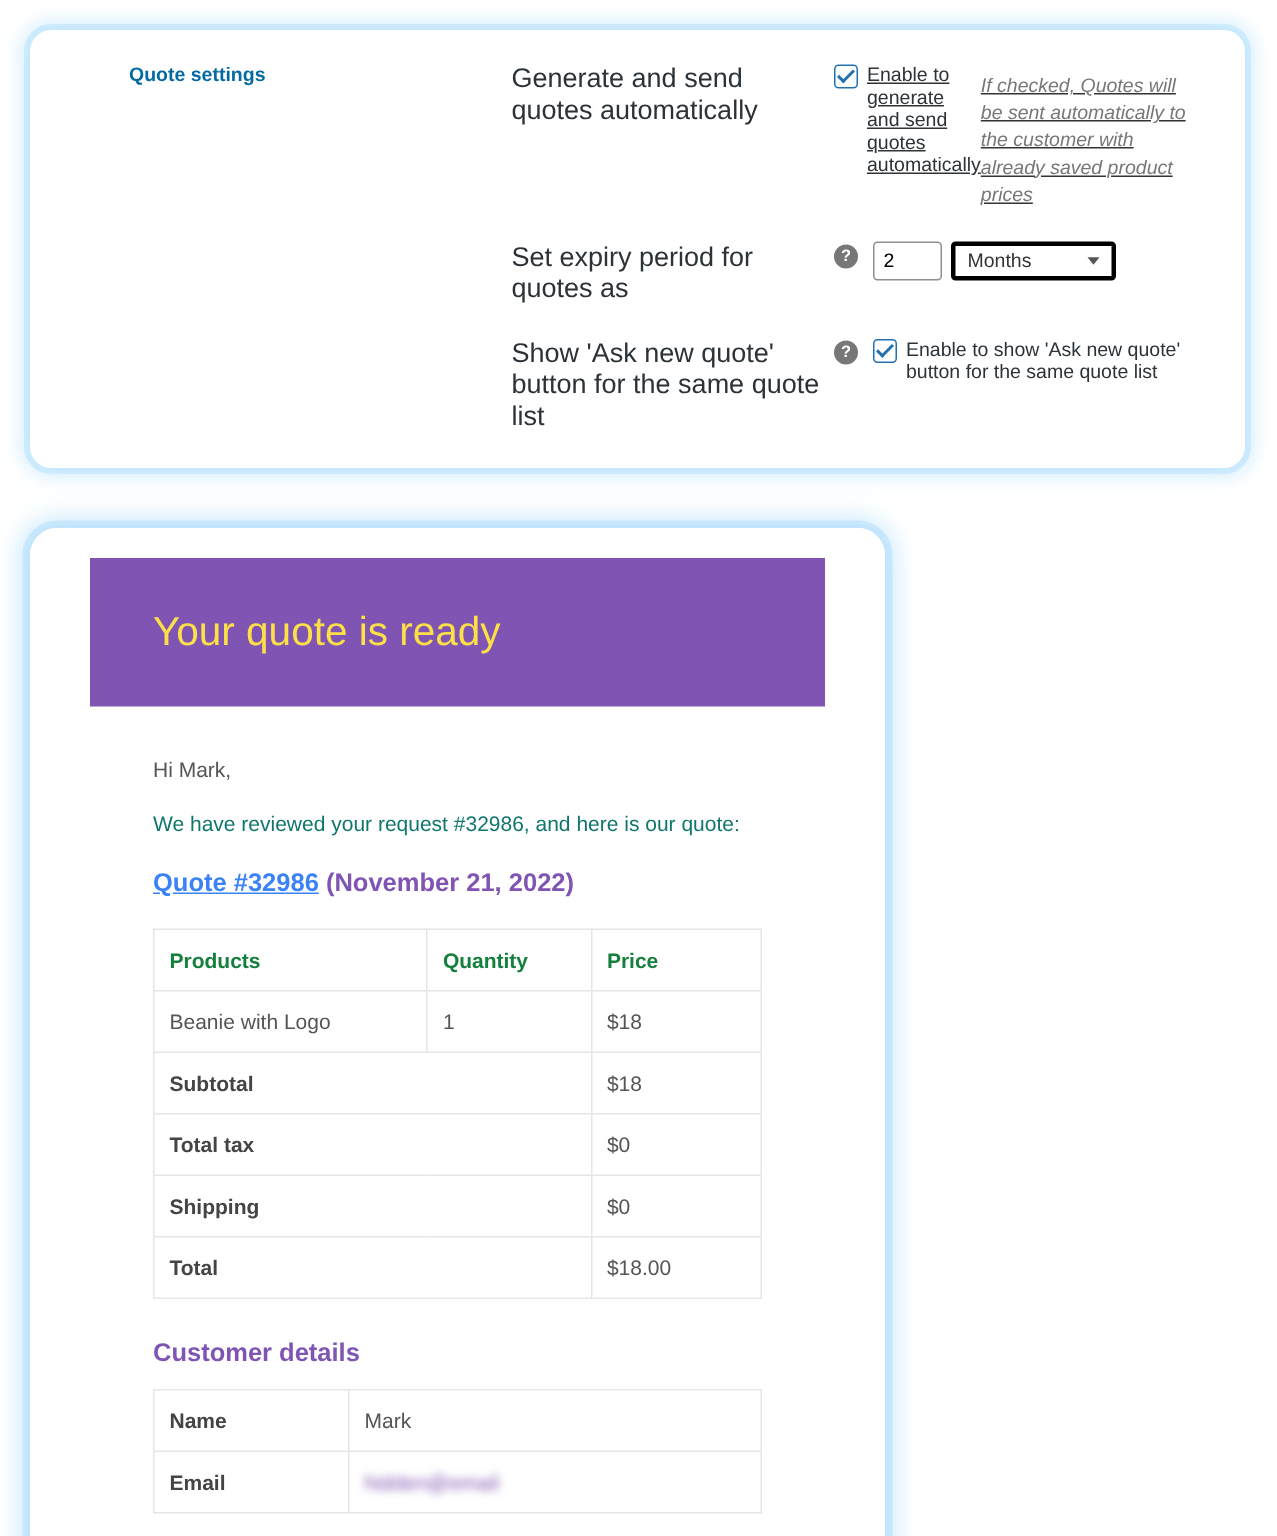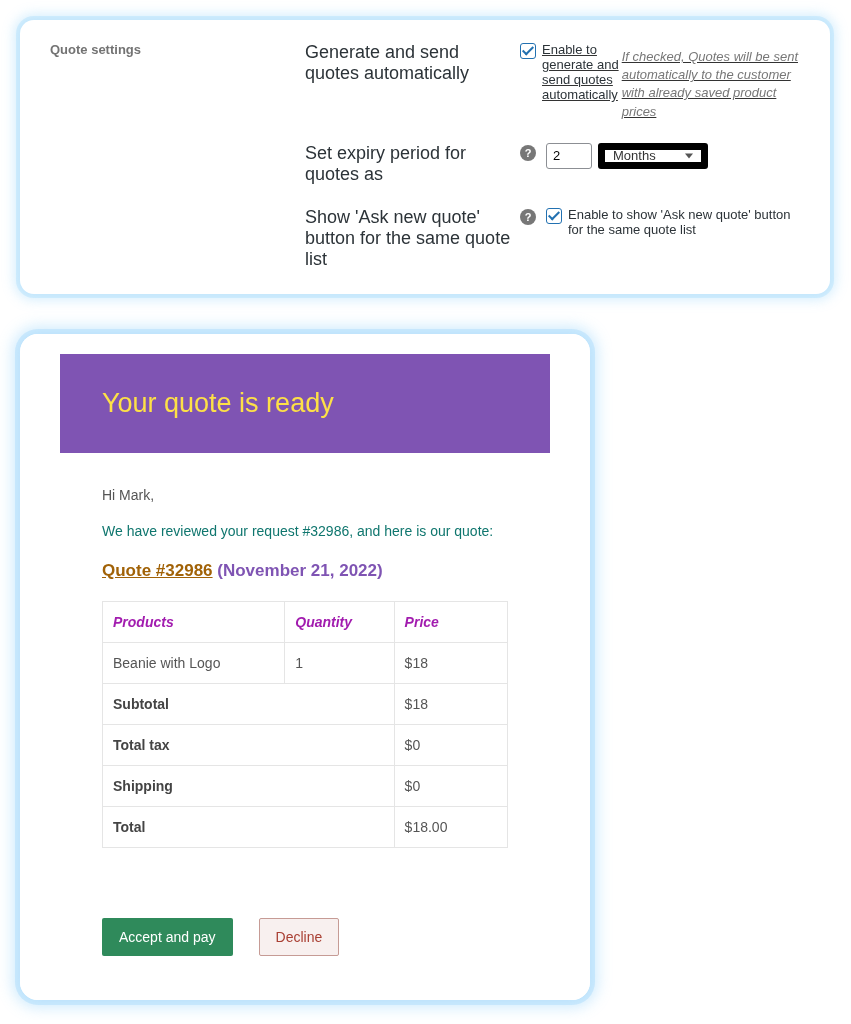--- a/index.html
+++ b/index.html
@@ -24,22 +24,23 @@
   .settings-row {
     display: flex;
     align-items: flex-start;
     margin-bottom: 22px;
   }
   .settings-row:last-child { margin-bottom: 0; }
   .settings-col-title {
     width: 255px;
     flex-shrink: 0;
     font-weight: 700;
-    color: #737373;
+    color: #0369a1;
     font-size: 13px;
+    margin-left: 36px;
   }
   .settings-col-label {
     width: 215px;
     flex-shrink: 0;
     color: #2c3338;
     font-size: 18px;
     padding-right: 8px;
   }
   .settings-col-value {
     flex-grow: 1;
@@ -92,21 +93,21 @@
     width:46px;
     height:26px;
     border:1px solid #8c8f94;
     border-radius:3px;
     padding:2px 6px;
     font-size:13px;
   }
   .select {
     height:26px;
     width:110px;
-    border:7px solid #000000;
+    border:3px solid #000000;
     border-radius:3px;
     background:#fff;
     padding:2px 20px 2px 8px;
     font-size:13px;
     position:relative;
     display:inline-flex;
     align-items:center;
   }
   .select::after{
     content:"";
@@ -135,35 +136,35 @@
     background:#7f54b3;
     color:#fde047;
     padding: 34px 42px;
     font-size: 27px;
     font-weight: 300;
   }
   .email-body { padding: 34px 42px 4px 42px; }
   .greet { color:#555; font-size:14px; margin-bottom:20px; }
   .intro { color:#0f766e; font-size:14px; margin-bottom:22px; }
   .quote-line { font-size:17px; font-weight:700; margin-bottom:20px; }
-  .quote-link { color:#a16207; text-decoration:underline; }
+  .quote-link { color:#3b82f6; text-decoration:underline; }
   .quote-date { color:#7f54b3; }
   table.qtable {
     border-collapse: collapse;
     width:100%;
     font-size:14px;
     color:#555;
     margin-bottom:26px;
   }
   table.qtable th, table.qtable td {
     border:1px solid #e5e5e5;
     padding:12px 10px;
     text-align:left;
   }
-  table.qtable th { font-weight:700; color:#a21caf;font-style:italic; }
+  table.qtable th { font-weight:700; color:#15803d; }
   table.qtable td.label { font-weight:700; color:#444; }
   .cust-heading {
     color:#7f54b3;
     font-size:17px;
     font-weight:700;
     margin-bottom:14px;
   }
   table.custtable {
     border-collapse: collapse;
     width:100%;
@@ -274,23 +275,32 @@
             <td class="label" colspan="2">Shipping</td>
             <td>$0</td>
           </tr>
           <tr>
             <td class="label" colspan="2">Total</td>
             <td>$18.00</td>
           </tr>
         </tbody>
       </table>
 
+      <div class="cust-heading">Customer details</div>
 
       <table class="custtable">
         <tbody>
+            <tr>
+          <th>Name</th>
+          <td>Mark</td>
+        </tr>
+        <tr>
+          <th>Email</th>
+          <td><span class="blurred">hidden@email</span></td>
+        </tr>
       </tbody>
         </table>
     </div>
 
     <div class="btn-row">
       <button class="btn btn-accept">Accept and pay</button>
       <button class="btn btn-decline">Decline</button>
     </div>
   </div>
 </div>

